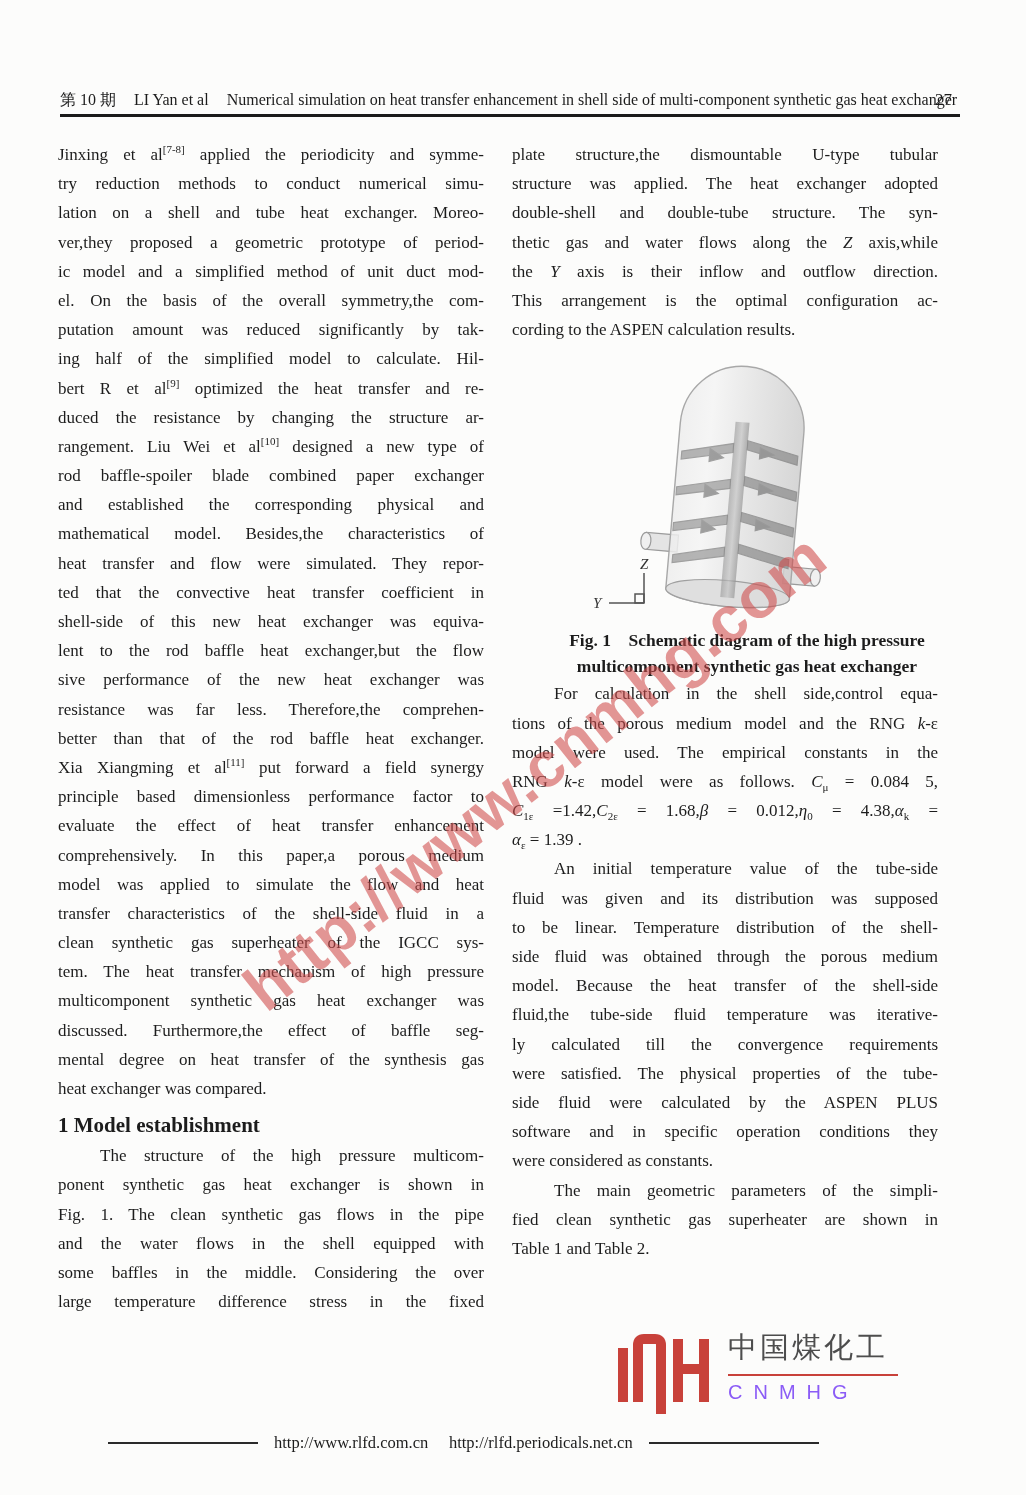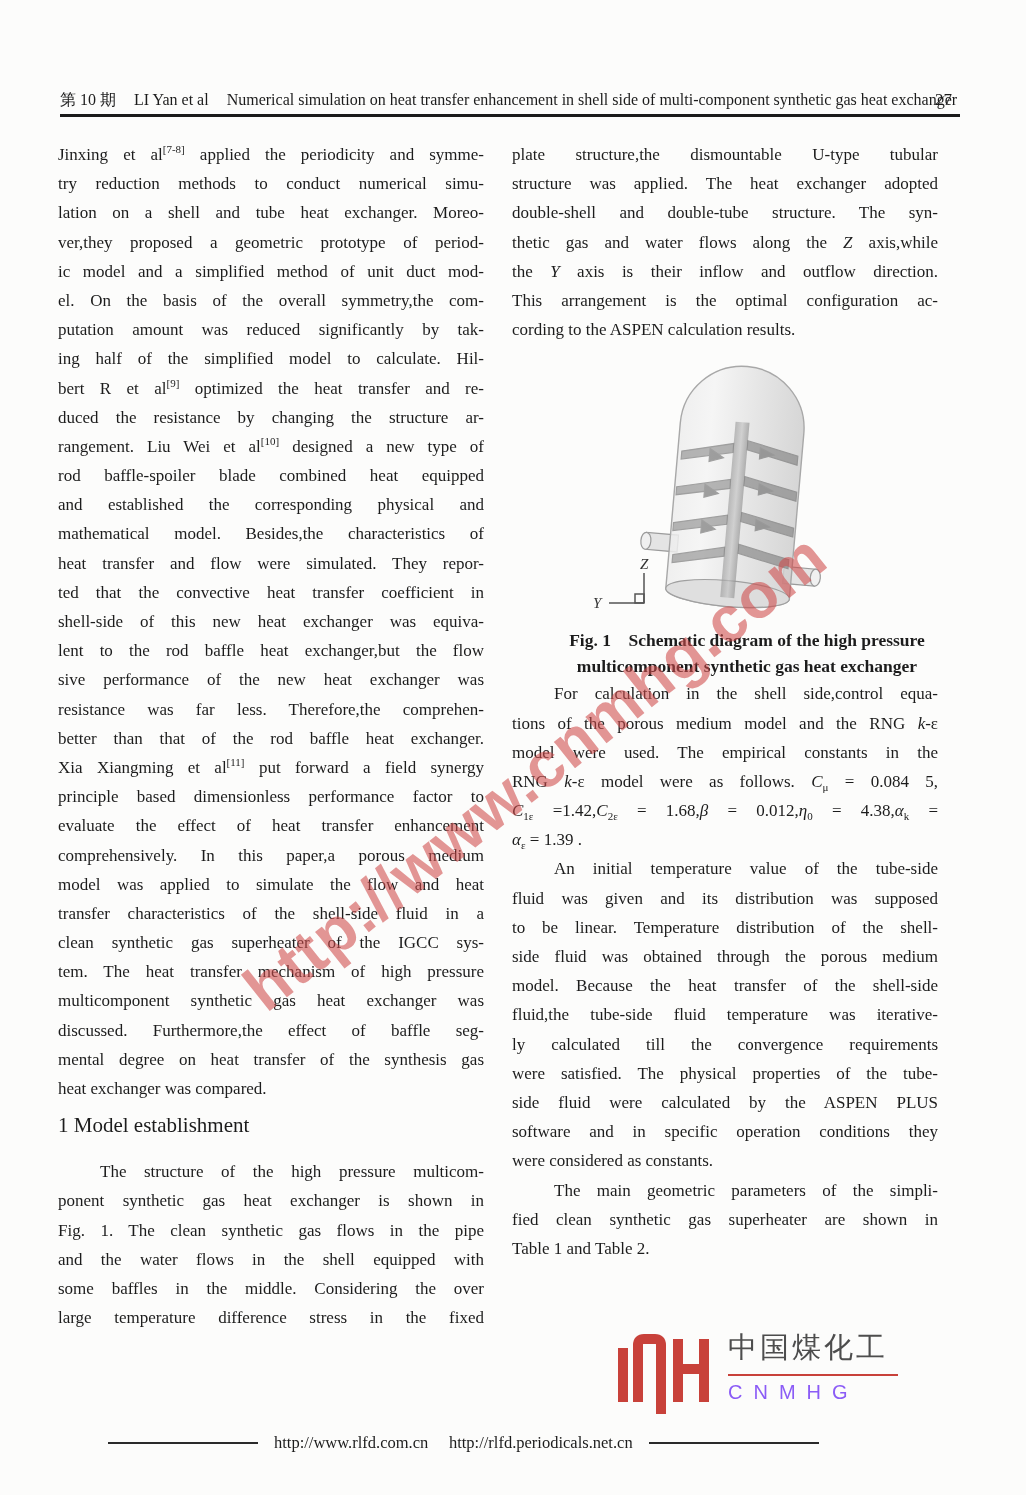--- a/index.html
+++ b/index.html
@@ -19,21 +19,21 @@
   .col-right{left:512px;}
   .tline{
     line-height:29.2px; height:29.2px; overflow:visible;
     text-align:justify; text-align-last:justify; white-space:normal;
   }
   .tline.last{text-align-last:left;}
   .tline.indent{text-indent:42px;}
   .tline sup{font-size:11px; line-height:0;margin-top:20px;}
   .tline sub{font-size:11px; line-height:0;}
   .sec-heading{
-    font-size:21px; font-weight:normal; margin-top:7px; margin-bottom:17px;
+    font-size:21px; font-weight:bold; margin-top:7px; margin-bottom:1px;
     line-height:30px; font-family:"Liberation Serif", serif;
   }
   
   .figure-wrap{position:relative; margin-top:12px; margin-left:75px; width:335px;}
   .fig-caption{width:420px; margin-left:-50px; margin-top:4px; text-align:center;
     font-weight:bold; font-size:17.5px; line-height:26px;}
   .calc-para{}
   
   .watermark{
     position:absolute; left:150px; top:735px; width:770px; text-align:center;
@@ -74,21 +74,21 @@
         <div class="tline">try reduction methods to conduct numerical simu-</div>
         <div class="tline">lation on a shell and tube heat exchanger. Moreo-</div>
         <div class="tline">ver,they proposed a geometric prototype of period-</div>
         <div class="tline">ic model and a simplified method of unit duct mod-</div>
         <div class="tline">el. On the basis of the overall symmetry,the com-</div>
         <div class="tline">putation amount was reduced significantly by tak-</div>
         <div class="tline">ing half of the simplified model to calculate. Hil-</div>
         <div class="tline">bert R et al<sup>[9]</sup> optimized the heat transfer and re-</div>
         <div class="tline">duced the resistance by changing the structure ar-</div>
         <div class="tline">rangement. Liu Wei et al<sup>[10]</sup> designed a new type of</div>
-        <div class="tline">rod baffle-spoiler blade combined heat equipped</div>
+        <div class="tline">rod baffle-spoiler blade combined paper exchanger</div>
         <div class="tline">and established the corresponding physical and</div>
         <div class="tline">mathematical model. Besides,the characteristics of</div>
         <div class="tline">heat transfer and flow were simulated. They repor-</div>
         <div class="tline">ted that the convective heat transfer coefficient in</div>
         <div class="tline">shell-side of this new heat exchanger was equiva-</div>
         <div class="tline">lent to the rod baffle heat exchanger,but the flow</div>
         <div class="tline">sive performance of the new heat exchanger was</div>
         <div class="tline">resistance was far less. Therefore,the comprehen-</div>
         <div class="tline">better than that of the rod baffle heat exchanger.</div>
         <div class="tline">Xia Xiangming et al<sup>[11]</sup> put forward a field synergy</div>

